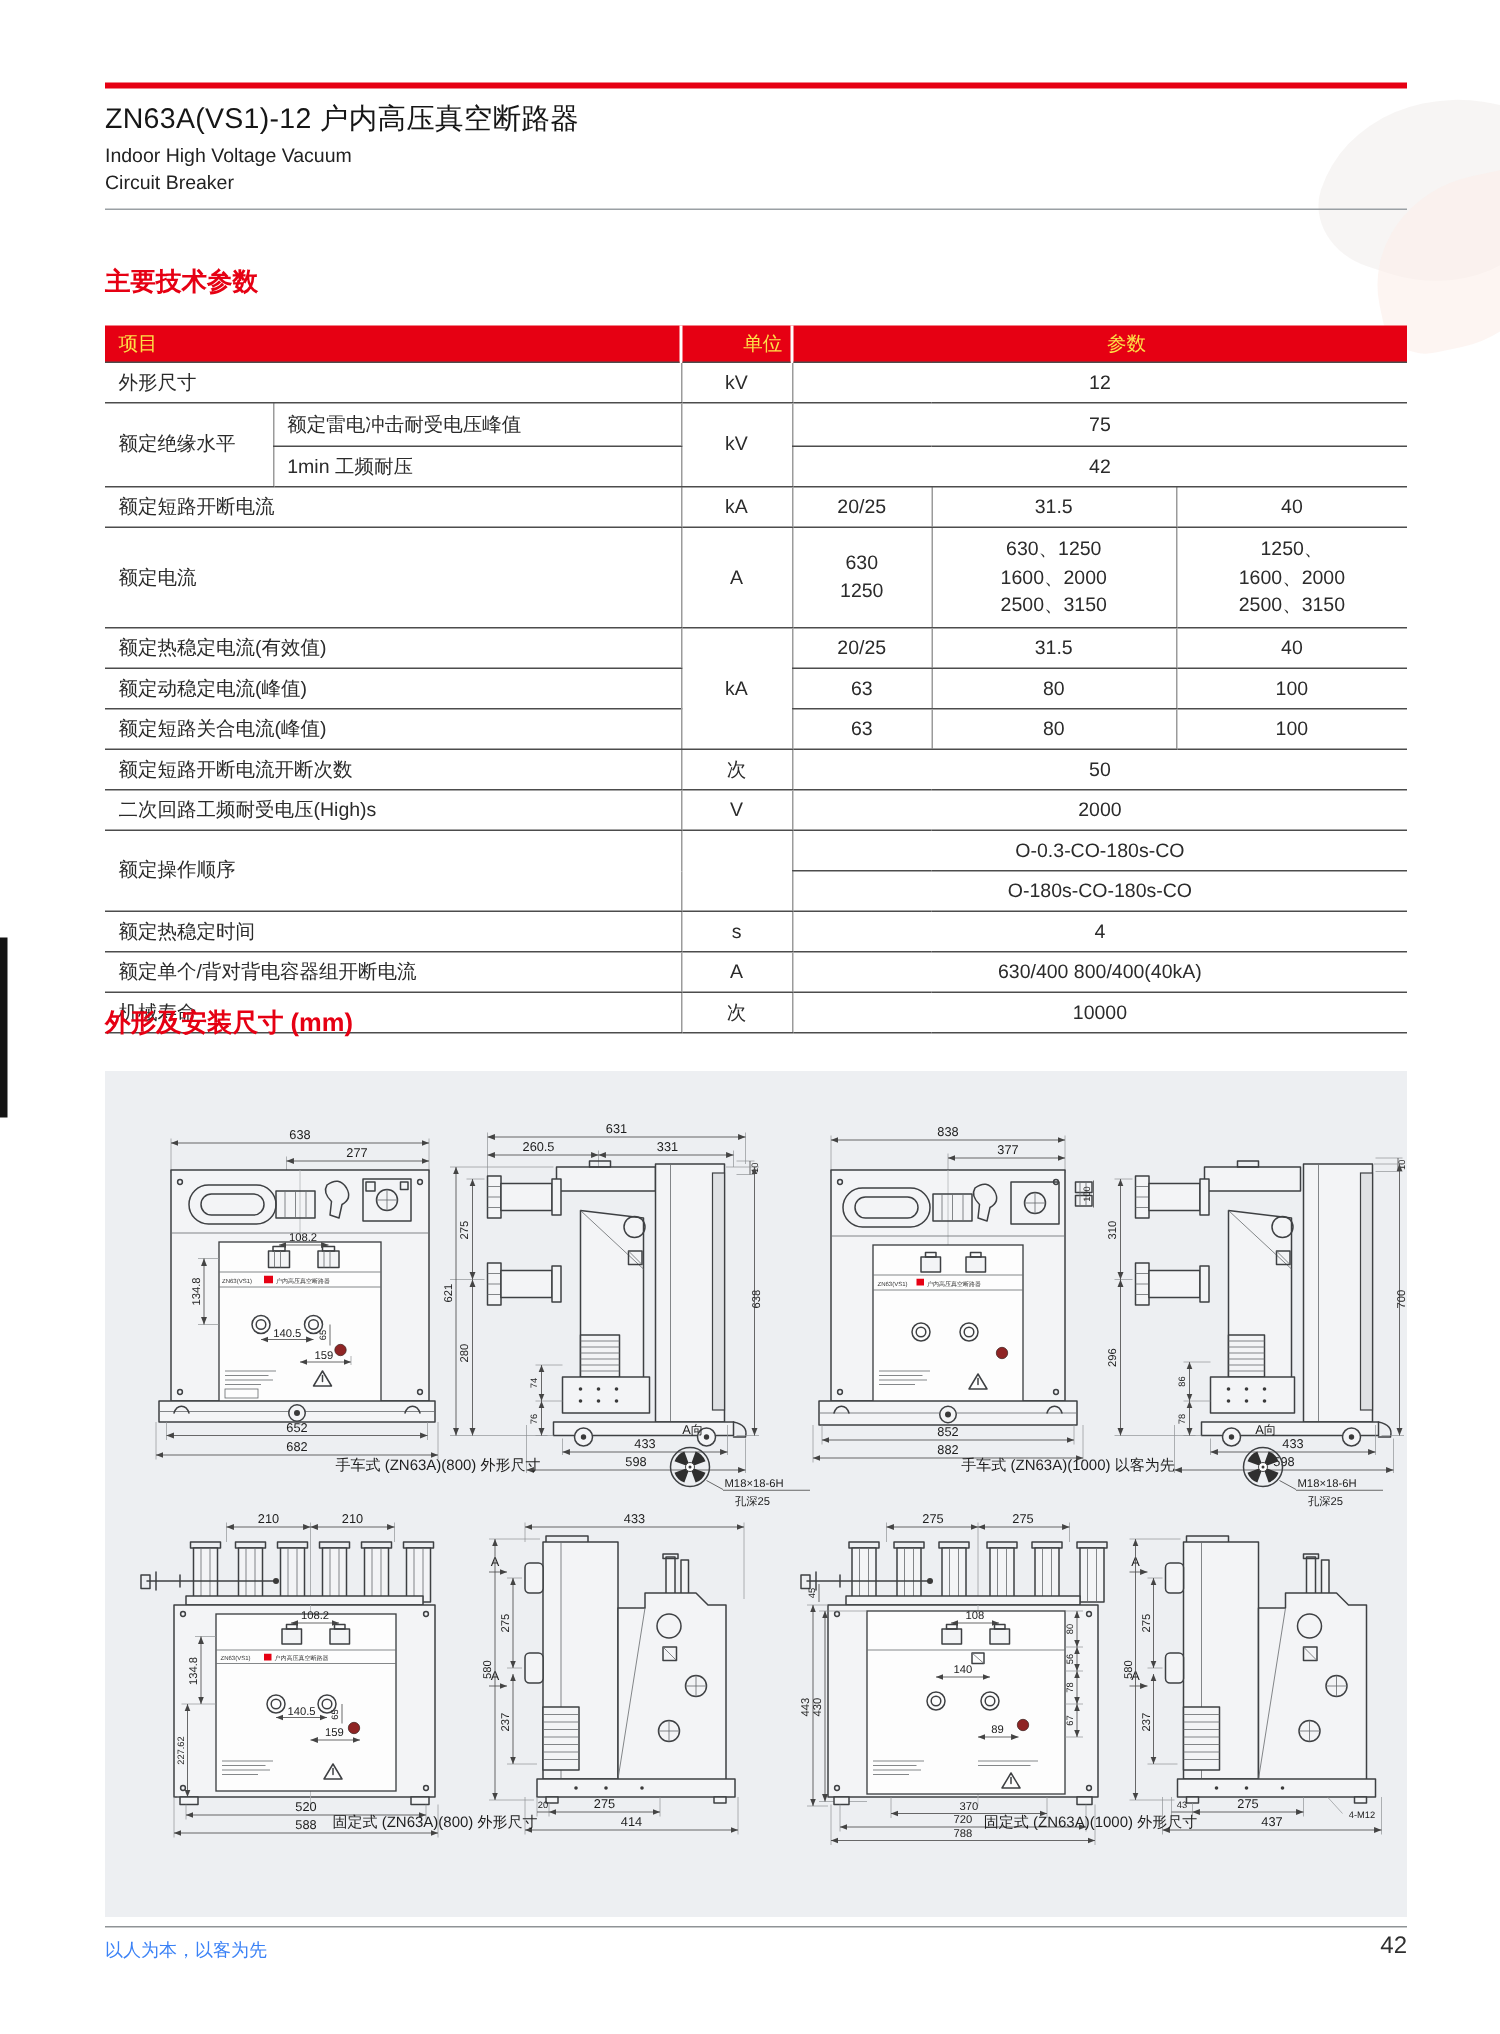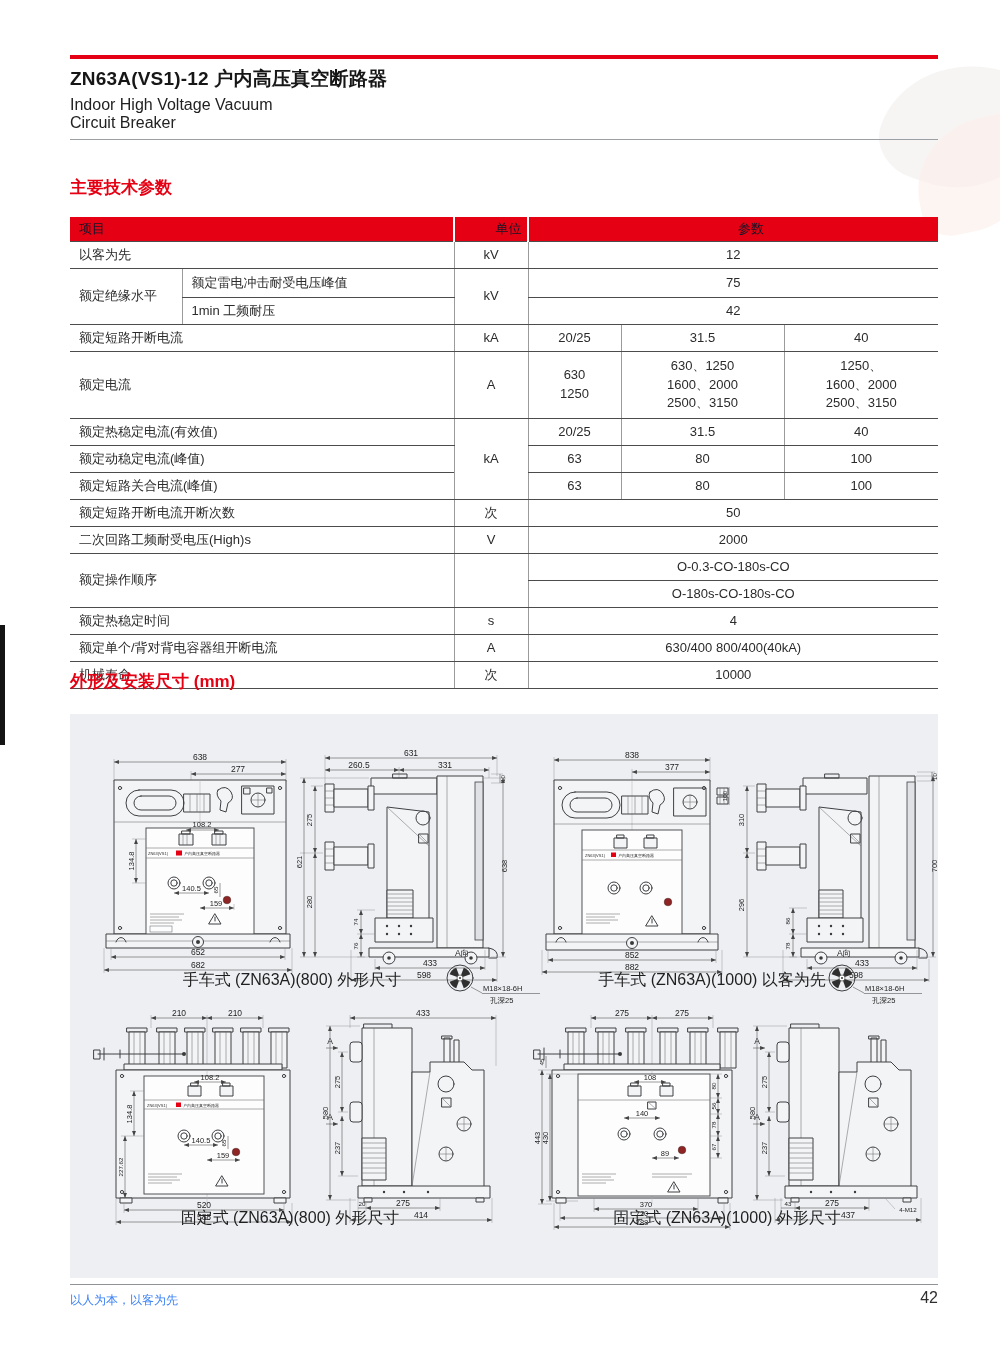--- a/index.html
+++ b/index.html
@@ -1,47 +1,47 @@
 <!DOCTYPE html>
 <html><head>
 <meta charset="utf-8">
 <style>
   html,body{margin:0;padding:0;background:#fff;font-family:"Liberation Sans",sans-serif;}
   .page{position:relative;width:1000px;height:1356px;background:#fff;overflow:hidden;}
   .abs{position:absolute;}
 
   
   .redbar{left:70px;top:55px;width:868px;height:4px;background:#e60013;}
-  .title{left:70px;top:66px;font-size:19px;font-weight:bold;color:#161616;letter-spacing:.2px;}
-  .sub{left:70px;font-size:16px;color:#222;}
+  .title{left:70px;top:66px;font-size:19px;font-weight:normal;color:#161616;letter-spacing:.2px;}
+  .sub{left:70px;font-size:13px;color:#222;}
   .hdr-line{left:70px;top:139px;width:868px;border-top:1.5px solid #9aa0a4;}
 
   
   .wm1{left:885px;top:60px;width:150px;height:130px;background:#f5f3f1;border-radius:70% 0 60% 30%;transform:rotate(18deg);opacity:.8;}
   .wm2{left:915px;top:120px;width:120px;height:110px;background:#fbeeea;border-radius:65% 10% 60% 25%;transform:rotate(-12deg);opacity:.6;}
 
   .sect{font-size:17px;font-weight:bold;color:#e60013;text-align:right;}
 
   
   .tab{left:0;top:625px;width:5px;height:120px;background:#141414;}
 
   
   table.specs{border-collapse:collapse;table-layout:fixed;width:868px;font-size:13px;color:#2b2b2b;}
-  .specs th{background:#e60013;color:#0f172a;font-weight:normal;height:24px;font-size:13px;border-bottom:1px solid #4c4c4c;padding:0 3px;}
+  .specs th{background:#e60013;color:#fde047;font-weight:normal;height:24px;font-size:13px;border-bottom:1px solid #4c4c4c;padding:0 3px;}
   .specs th.item{text-align:left;padding-left:9px;}
   .specs th.vlw{border-left:2px solid #fff;padding-left:38px;}
   .specs td{border-bottom:1px solid #4c4c4c;text-align:center;height:24px;padding:1px 3px;line-height:1.25;}
   .specs td.lbl{text-align:left;padding-left:9px;}
   .specs .vl{border-left:1px solid #9b9b9b;}
   .specs tr.hcur td{height:64px;}
   .specs td span{display:block;line-height:1.45;}
 
   
   .panel{left:70px;top:714px;width:868px;height:564px;background:#edeff2;}
-  .caption{font-size:16px;color:#1f1f1f;text-align:center;}
+  .caption{font-size:10px;color:#1f1f1f;text-align:center;}
   .page svg{position:absolute;overflow:visible;}
 
   svg .o{fill:none;stroke:#3e4043;stroke-width:1;stroke-linejoin:round;stroke-linecap:round;}
   svg .of{fill:#f3f4f6;stroke:#3e4043;stroke-width:1;stroke-linejoin:round;}
   svg .ow{fill:#fdfdfd;stroke:#3e4043;stroke-width:.9;}
   svg .gf{fill:#dfe1e4;stroke:#3e4043;stroke-width:.8;}
   svg .hl{fill:none;stroke:#6a6d70;stroke-width:.55;}
   svg .cl{stroke:#b0b3b6;stroke-width:.5;}
   svg .d{stroke:#4a4a4a;stroke-width:.55;fill:none;}
   svg .e{stroke:#8c8f92;stroke-width:.45;}
@@ -93,21 +93,21 @@
         <col style="width:163px">
         <col style="width:154px">
       </colgroup>
     <tbody>
         <tr>
       <th class="item" colspan="2">项目</th>
       <th class="vlw">单位</th>
       <th class="vlw" colspan="3">参数</th>
     </tr>
     <tr>
-      <td class="lbl" colspan="2">以客为先</td>
+      <td class="lbl" colspan="2">外形尺寸</td>
       <td class="vl">kV</td>
       <td colspan="3" class="vl">12</td>
     </tr>
     <tr>
       <td class="lbl" rowspan="2">额定绝缘水平</td>
       <td class="lbl vl" style="height:26px">额定雷电冲击耐受电压峰值</td>
       <td class="vl" rowspan="2">kV</td>
       <td colspan="3" class="vl">75</td>
     </tr>
     <tr>

